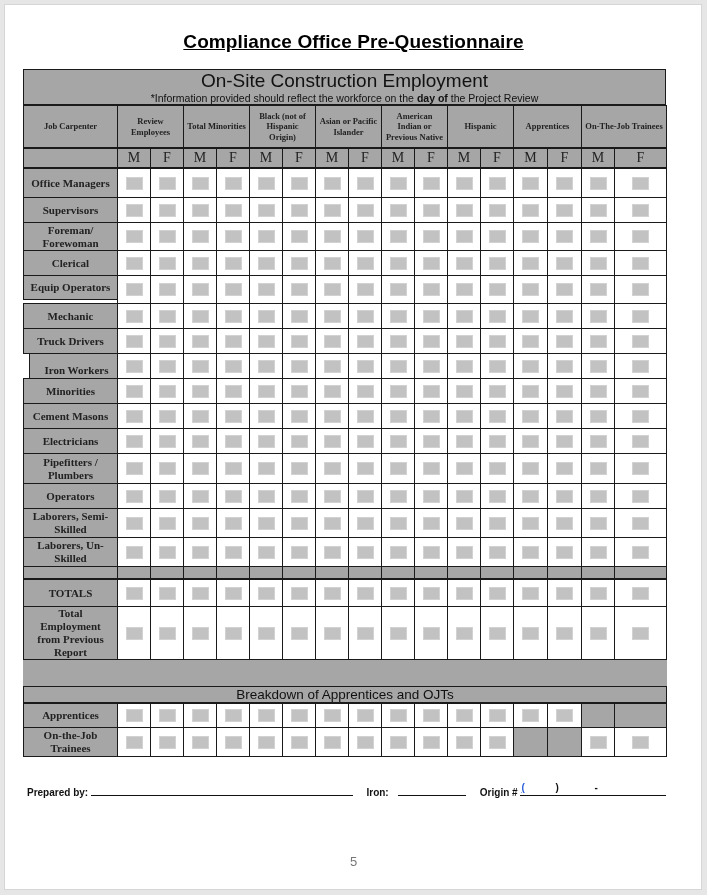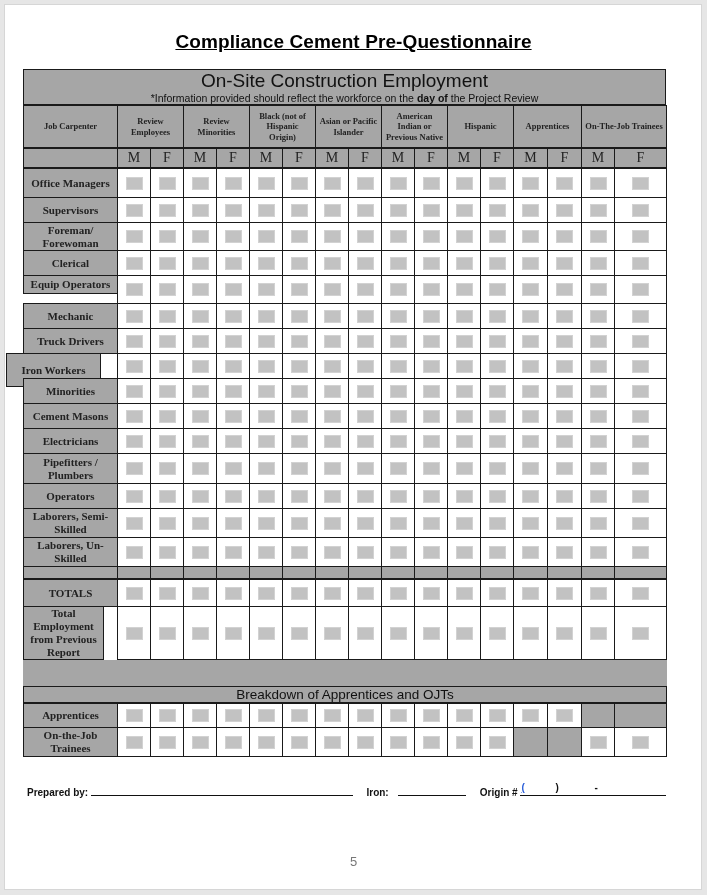--- a/index.html
+++ b/index.html
@@ -20,29 +20,29 @@
   .footer { position:absolute; top:785px; left:27px; font-family:"Liberation Sans", sans-serif; font-weight:bold; font-size:10px; color:#111; white-space:nowrap; }
   .line { display:inline-block; border-bottom:1px solid #111; height:9px; vertical-align:baseline; }
   .pagenum { position:absolute; top:854px; left:0; width:707px; text-align:center; font-size:13px; color:#777; }
   .breakdown-title { font-family:"Liberation Sans", sans-serif; font-size:13.5px; color:#111; display:flex; align-items:center; justify-content:center; }
 </style>
 </head>
 <body>
 
 <div class="page"></div>
 
-<div class="title">Compliance Cement Pre-Questionnaire</div>
+<div class="title">Compliance Office Pre-Questionnaire</div>
 
 <div id="table-root">
     <div class="abs gray b" style="left: 23px; top: 69px; width: 643px; height: 36px;"></div>
     <div class="abs band-title" style="left: 23px; top: 70px; width: 643px; height: 22px;">On-Site Construction Employment</div>
     <div class="abs band-sub" style="left: 23px; top: 92px; width: 643px; height: 13px;"><span>*Information provided should reflect the workforce on the </span><b>day</b><b> of</b><span> the Project Review</span></div>
     <div class="abs gray b hdr" style="left: 23px; top: 105px; width: 95px; height: 43px;">Job Carpenter</div>
     <div class="abs gray b hdr" style="left: 117px; top: 105px; width: 67px; height: 43px; padding: 0px 3px;">Review Employees</div>
-    <div class="abs gray b hdr" style="left: 183px; top: 105px; width: 67px; height: 43px; padding: 0px 3px;">Review Minorities</div>
+    <div class="abs gray b hdr" style="left: 183px; top: 105px; width: 67px; height: 43px; padding: 0px 3px;">Total Minorities</div>
     <div class="abs gray b hdr" style="left: 249px; top: 105px; width: 67px; height: 43px; padding: 0px 3px;">Black (not of Hispanic Origin)</div>
     <div class="abs gray b hdr" style="left: 315px; top: 105px; width: 67px; height: 43px; padding: 0px 3px;">Asian or Pacific Islander</div>
     <div class="abs gray b hdr" style="left: 381px; top: 105px; width: 67px; height: 43px; padding: 0px 3px;">American Indian or Previous Native</div>
     <div class="abs gray b hdr" style="left: 447px; top: 105px; width: 67px; height: 43px; padding: 0px 3px;">Hispanic</div>
     <div class="abs gray b hdr" style="left: 513px; top: 105px; width: 69px; height: 43px; padding: 0px 3px;">Apprentices</div>
     <div class="abs gray b hdr" style="left: 581px; top: 105px; width: 86px; height: 43px; padding: 0px 3px;">On-The-Job Trainees</div>
     <div class="abs gray b" style="left: 23px; top: 148px; width: 95px; height: 20px;"></div>
     <div class="abs gray b mf" style="left: 117px; top: 148px; width: 34px; height: 20px;">M</div>
     <div class="abs gray b mf" style="left: 150px; top: 148px; width: 34px; height: 20px;">F</div>
     <div class="abs gray b mf" style="left: 183px; top: 148px; width: 34px; height: 20px;">M</div>
@@ -248,21 +248,21 @@
     </div>
     <div class="abs white b cell" style="left: 547px; top: 250px; width: 35px; height: 26px;">
       <div class="box"></div>
     </div>
     <div class="abs white b cell" style="left: 581px; top: 250px; width: 34px; height: 26px;">
       <div class="box"></div>
     </div>
     <div class="abs white b cell" style="left: 614px; top: 250px; width: 53px; height: 26px;">
       <div class="box"></div>
     </div>
-    <div class="abs gray b job" style="left: 23px; top: 275px; width: 95px; height: 19px; padding: 0px 4px;">Equip Operators</div>
+    <div class="abs gray b job" style="left: 23px; top: 275px; width: 95px; height: 25px; padding: 0px 4px;">Equip Operators</div>
     <div class="abs white b cell" style="left: 117px; top: 275px; width: 34px; height: 29px;">
       <div class="box"></div>
     </div>
     <div class="abs white b cell" style="left: 150px; top: 275px; width: 34px; height: 29px;">
       <div class="box"></div>
     </div>
     <div class="abs white b cell" style="left: 183px; top: 275px; width: 34px; height: 29px;">
       <div class="box"></div>
     </div>
     <div class="abs white b cell" style="left: 216px; top: 275px; width: 34px; height: 29px;">
@@ -395,21 +395,21 @@
     </div>
     <div class="abs white b cell" style="left: 547px; top: 328px; width: 35px; height: 26px;">
       <div class="box"></div>
     </div>
     <div class="abs white b cell" style="left: 581px; top: 328px; width: 34px; height: 26px;">
       <div class="box"></div>
     </div>
     <div class="abs white b cell" style="left: 614px; top: 328px; width: 53px; height: 26px;">
       <div class="box"></div>
     </div>
-    <div class="abs gray b job" style="left: 6px; top: 353px; width: 95px; height: 26px; padding: 16px 4px;">Iron Workers</div>
+    <div class="abs gray b job" style="left: 29px; top: 353px; width: 95px; height: 26px; padding: 16px 4px;">Iron Workers</div>
     <div class="abs white b cell" style="left: 117px; top: 353px; width: 34px; height: 26px;">
       <div class="box"></div>
     </div>
     <div class="abs white b cell" style="left: 150px; top: 353px; width: 34px; height: 26px;">
       <div class="box"></div>
     </div>
     <div class="abs white b cell" style="left: 183px; top: 353px; width: 34px; height: 26px;">
       <div class="box"></div>
     </div>
     <div class="abs white b cell" style="left: 216px; top: 353px; width: 34px; height: 26px;">
@@ -853,21 +853,21 @@
     </div>
     <div class="abs white b cell" style="left: 547px; top: 579px; width: 35px; height: 28px;">
       <div class="box"></div>
     </div>
     <div class="abs white b cell" style="left: 581px; top: 579px; width: 34px; height: 28px;">
       <div class="box"></div>
     </div>
     <div class="abs white b cell" style="left: 614px; top: 579px; width: 53px; height: 28px;">
       <div class="box"></div>
     </div>
-    <div class="abs gray b job" style="left: 23px; top: 606px; width: 81px; height: 54px; padding: 0px 4px;">Total Employment from Previous Report</div>
+    <div class="abs gray b job" style="left: 23px; top: 606px; width: 95px; height: 54px; padding: 0px 4px;">Total Employment from Previous Report</div>
     <div class="abs white b cell" style="left: 117px; top: 606px; width: 34px; height: 54px;">
       <div class="box"></div>
     </div>
     <div class="abs white b cell" style="left: 150px; top: 606px; width: 34px; height: 54px;">
       <div class="box"></div>
     </div>
     <div class="abs white b cell" style="left: 183px; top: 606px; width: 34px; height: 54px;">
       <div class="box"></div>
     </div>
     <div class="abs white b cell" style="left: 216px; top: 606px; width: 34px; height: 54px;">

